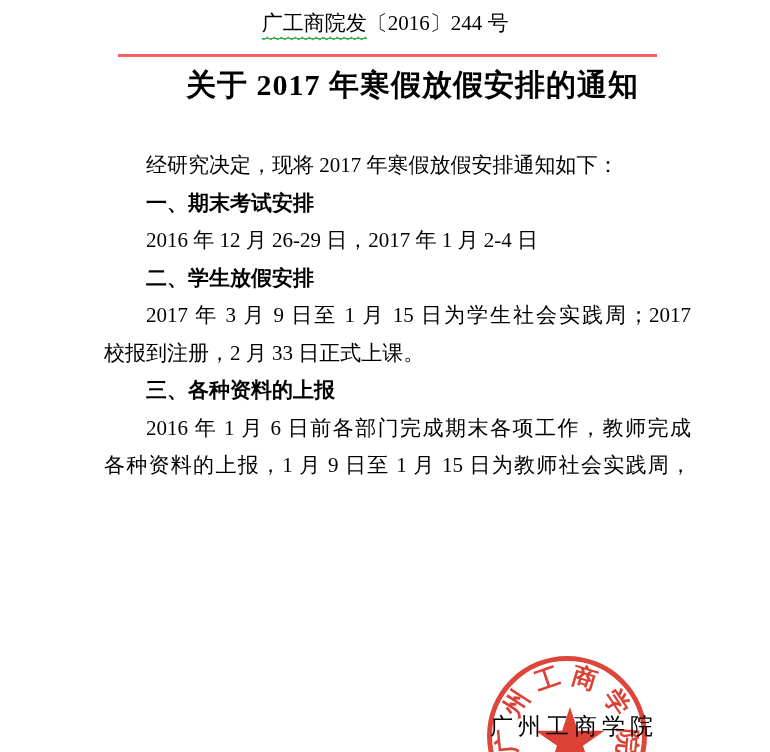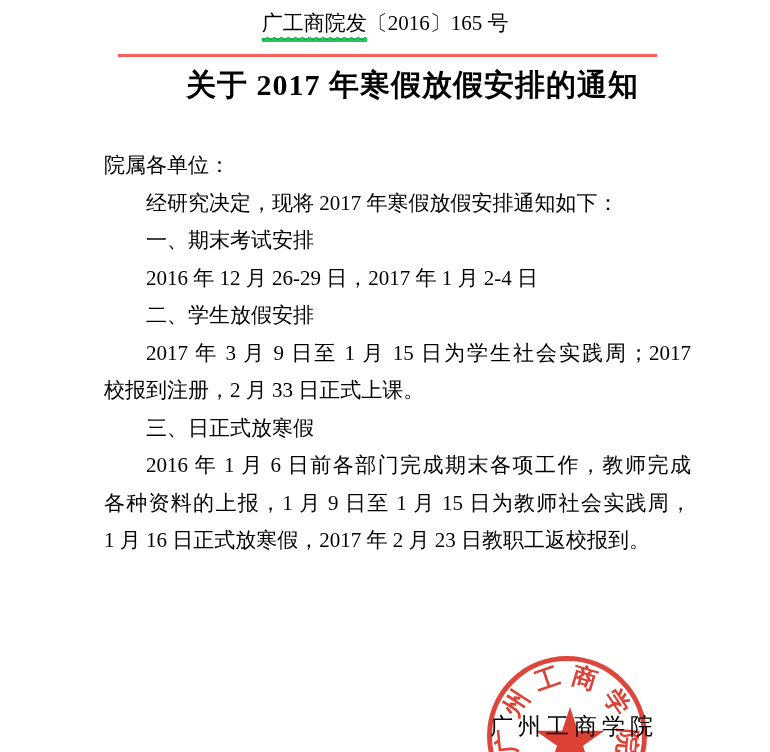--- a/index.html
+++ b/index.html
@@ -16,21 +16,21 @@
   
   .doc-number {
     position: absolute;
     top: 8px; left: 0; right: 0;
     text-align: center;
     font-size: 21px;
     line-height: 30px;
     white-space: nowrap;
   }
   .doc-number .underlined {
-    border-bottom: 4px solid #22c55e;
+    border-bottom: 1px solid #22c55e;
     padding-bottom: 3px;
     text-decoration: underline wavy #2e8b2e 1px;
     text-underline-offset: 6px;
   }
   
   .red-rule {
     position: absolute;
     top: 54px; left: 118px;
     width: 539px; height: 3px;
     background: #f86060;
@@ -53,21 +53,21 @@
     top: 147px; left: 104px;
     width: 587px;
   }
   .line {
     height: 37.5px;
     line-height: 37.5px;
     font-size: 21px;
     white-space: nowrap;
   }
   .line.ind { text-indent: 42px; }
-  .line.bold { font-weight: normal; }
+  .line.bold { font-weight: bold; }
   .line.fill {
     white-space: normal;
     text-align: justify;
     text-align-last: justify;
     overflow: hidden;
   }
   
   .signature {
     position: absolute;
     top: 711px; left: 490px;
@@ -108,38 +108,36 @@
     width: 72px; height: 68px;
     background: rgba(218, 55, 42, 0.95);
     clip-path: polygon(50% 0%, 61% 35%, 98% 35%, 68% 57%, 79% 91%, 50% 70%, 21% 91%, 32% 57%, 2% 35%, 39% 35%);
   }
 </style>
 </head>
 <body>
 
 <div class="page">
 
-  <div class="doc-number"><span class="underlined">广工商院发</span><span>〔2016〕165 号</span></div>
+  <div class="doc-number"><span class="underlined">广工商院发</span><span>〔2016〕244 号</span></div>
 
   <div class="red-rule"></div>
 
   <div class="doc-title">关于 2017 年寒假放假安排的通知</div>
 
   <div class="body-block">
-    <div class="line">院属各单位：</div>
     <div class="line ind">经研究决定，现将 2017 年寒假放假安排通知如下：</div>
     <div class="line ind bold">一、期末考试安排</div>
     <div class="line ind">2016 年 12 月 26-29 日，2017 年 1 月 2-4 日</div>
     <div class="line ind bold">二、学生放假安排</div>
     <div class="line ind fill">2017 年 3 月 9 日至 1 月 15 日为学生社会实践周；2017</div>
     <div class="line">校报到注册，2 月 33 日正式上课。</div>
-    <div class="line ind bold">三、日正式放寒假</div>
+    <div class="line ind bold">三、各种资料的上报</div>
     <div class="line ind fill">2016 年 1 月 6 日前各部门完成期末各项工作，教师完成</div>
     <div class="line fill">各种资料的上报，1 月 9 日至 1 月 15 日为教师社会实践周，</div>
-    <div class="line">1 月 16 日正式放寒假，2017 年 2 月 23 日教职工返校报到。</div>
   </div>
 
   <div class="seal">
     <div class="seal-ring"></div>
     <div class="seal-char-slot" style="transform: rotate(-95deg);"><span>广</span></div>
     <div class="seal-char-slot" style="transform: rotate(-57deg);"><span>州</span></div>
     <div class="seal-char-slot" style="transform: rotate(-19deg);"><span>工</span></div>
     <div class="seal-char-slot" style="transform: rotate(17deg);"><span>商</span></div>
     <div class="seal-char-slot" style="transform: rotate(56deg);"><span>学</span></div>
     <div class="seal-char-slot" style="transform: rotate(95deg);"><span>院</span></div>

